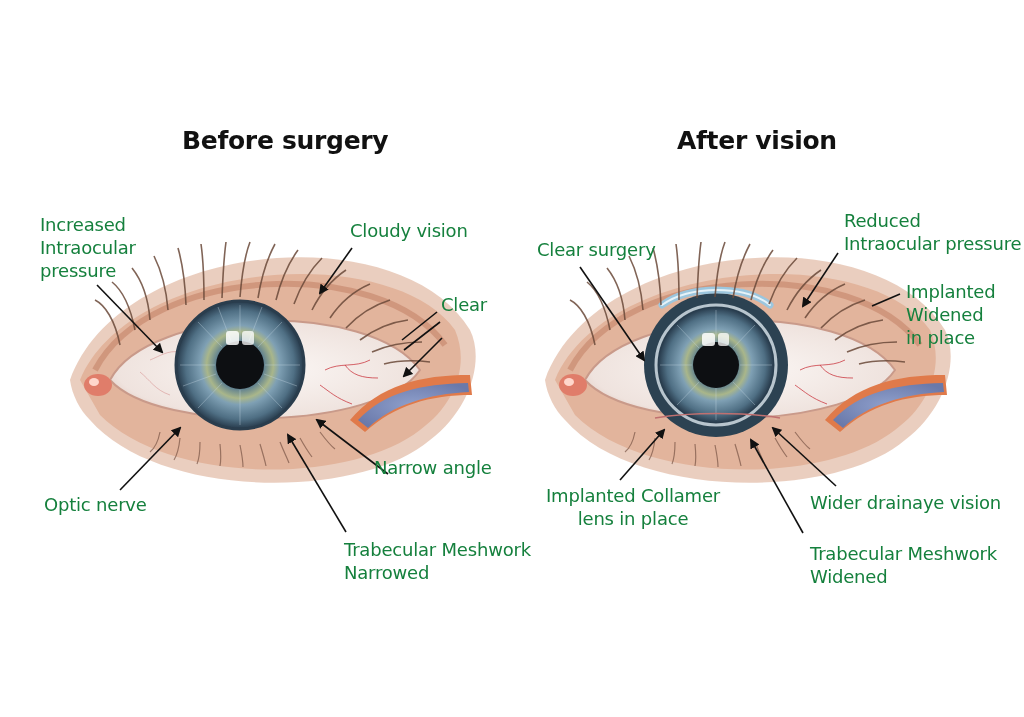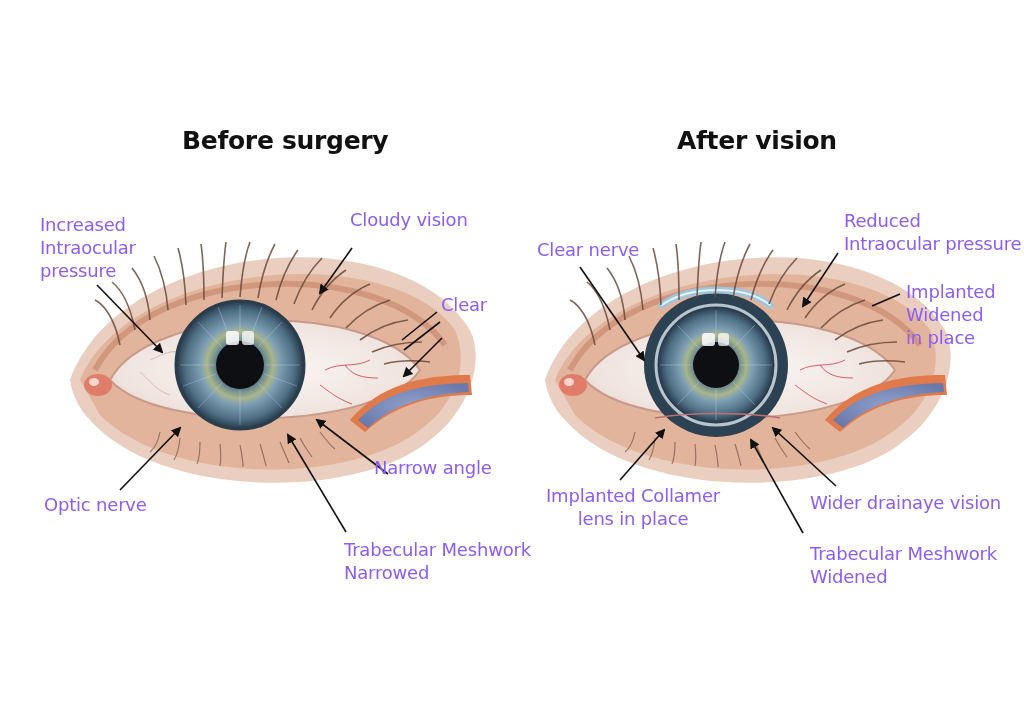--- a/index.html
+++ b/index.html
@@ -1,20 +1,20 @@
 <!DOCTYPE html>
 <html><head>
   <meta charset="utf-8">
   <style>
     html, body { margin: 0; padding: 0; background: #ffffff; }
     body { width: 1024px; height: 717px; position: relative; overflow: hidden;
            font-family: "DejaVu Sans", "Liberation Sans", sans-serif; color: #1a1a1a; }
     .panel-title { position: absolute; font-weight: bold; font-size: 25px; letter-spacing: -0.3px;
                    color: #111; white-space: nowrap; }
-    .label { position: absolute; font-size: 18px; line-height: 23px; color: #8b5cf6;
+    .label { position: absolute; font-size: 18px; line-height: 23px; color: #15803d;
              white-space: pre-line; letter-spacing: -0.2px; }
     svg.art { position: absolute; left: 0; top: 0; }
   </style>
 </head>
 <body>
 
 <svg class="art" width="1024" height="717" viewBox="0 0 1024 717">
   <defs>
     <radialGradient id="skinGrad" cx="50%" cy="50%" r="55%">
       <stop offset="0%" stop-color="#e6b49a"></stop>
@@ -203,28 +203,28 @@
     <line x1="803" y1="533" x2="751" y2="440" marker-end="url(#arrowHead)"></line>
   </g>
 </svg>
 
 <div class="panel-title" style="left:182px; top:126px;">Before surgery</div>
 <div class="panel-title" style="left:677px; top:126px;">After vision</div>
 
 <div class="label" style="left:40px; top:213px;">Increased
 Intraocular
 pressure</div>
-<div class="label" style="left:350px; top:208px;text-align:right;">Cloudy vision</div>
+<div class="label" style="left:350px; top:219px;text-align:right;">Cloudy vision</div>
 <div class="label" style="left:441px; top:293px;">Clear</div>
 <div class="label" style="left:44px; top:493px;">Optic nerve</div>
 <div class="label" style="left:374px; top:456px;">Narrow angle</div>
 <div class="label" style="left:344px; top:538px;">Trabecular Meshwork
  Narrowed</div>
 
-<div class="label" style="left:537px; top:238px;">Clear nerve</div>
+<div class="label" style="left:537px; top:238px;">Clear surgery</div>
 <div class="label" style="left:844px; top:209px;">Reduced
 Intraocular pressure</div>
 <div class="label" style="left:906px; top:280px;">Implanted
 Widened
 in place</div>
 <div class="label" style="left:546px; top:484px;text-align:center;">Implanted Collamer
  lens in place</div>
 <div class="label" style="left:810px; top:491px;">Wider drainaye vision</div>
 <div class="label" style="left:810px; top:542px;">Trabecular Meshwork
 Widened</div>

